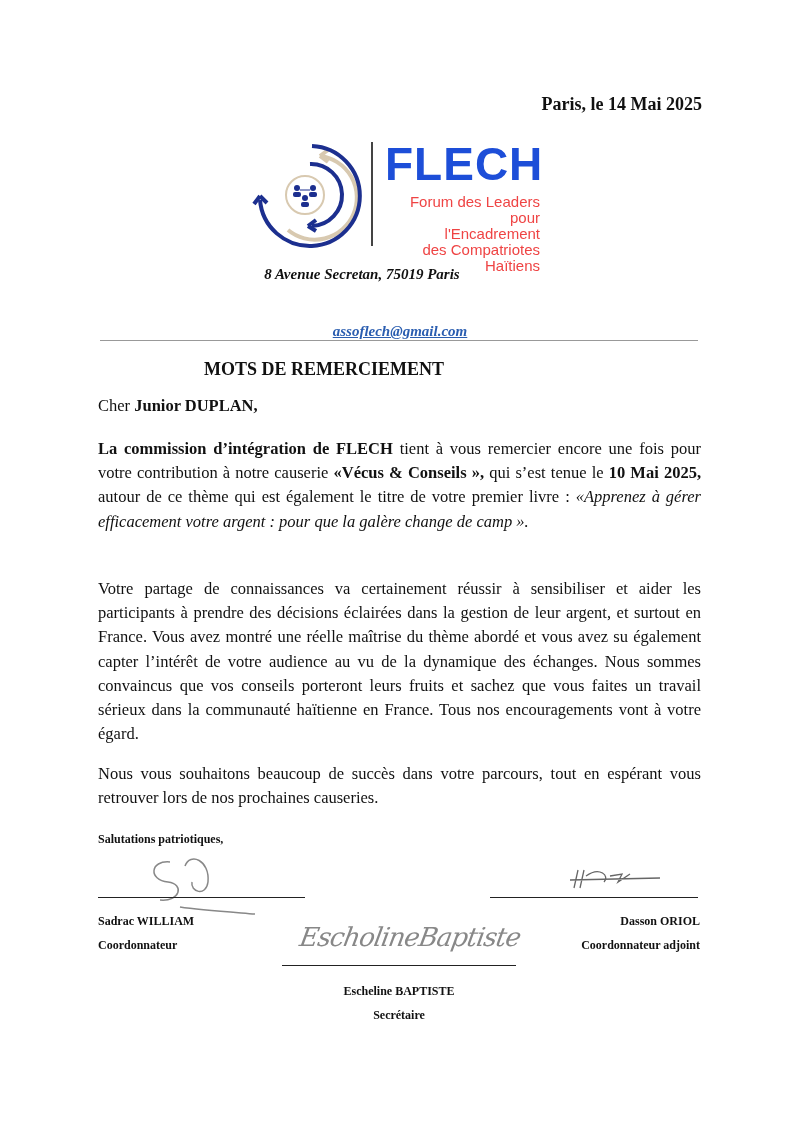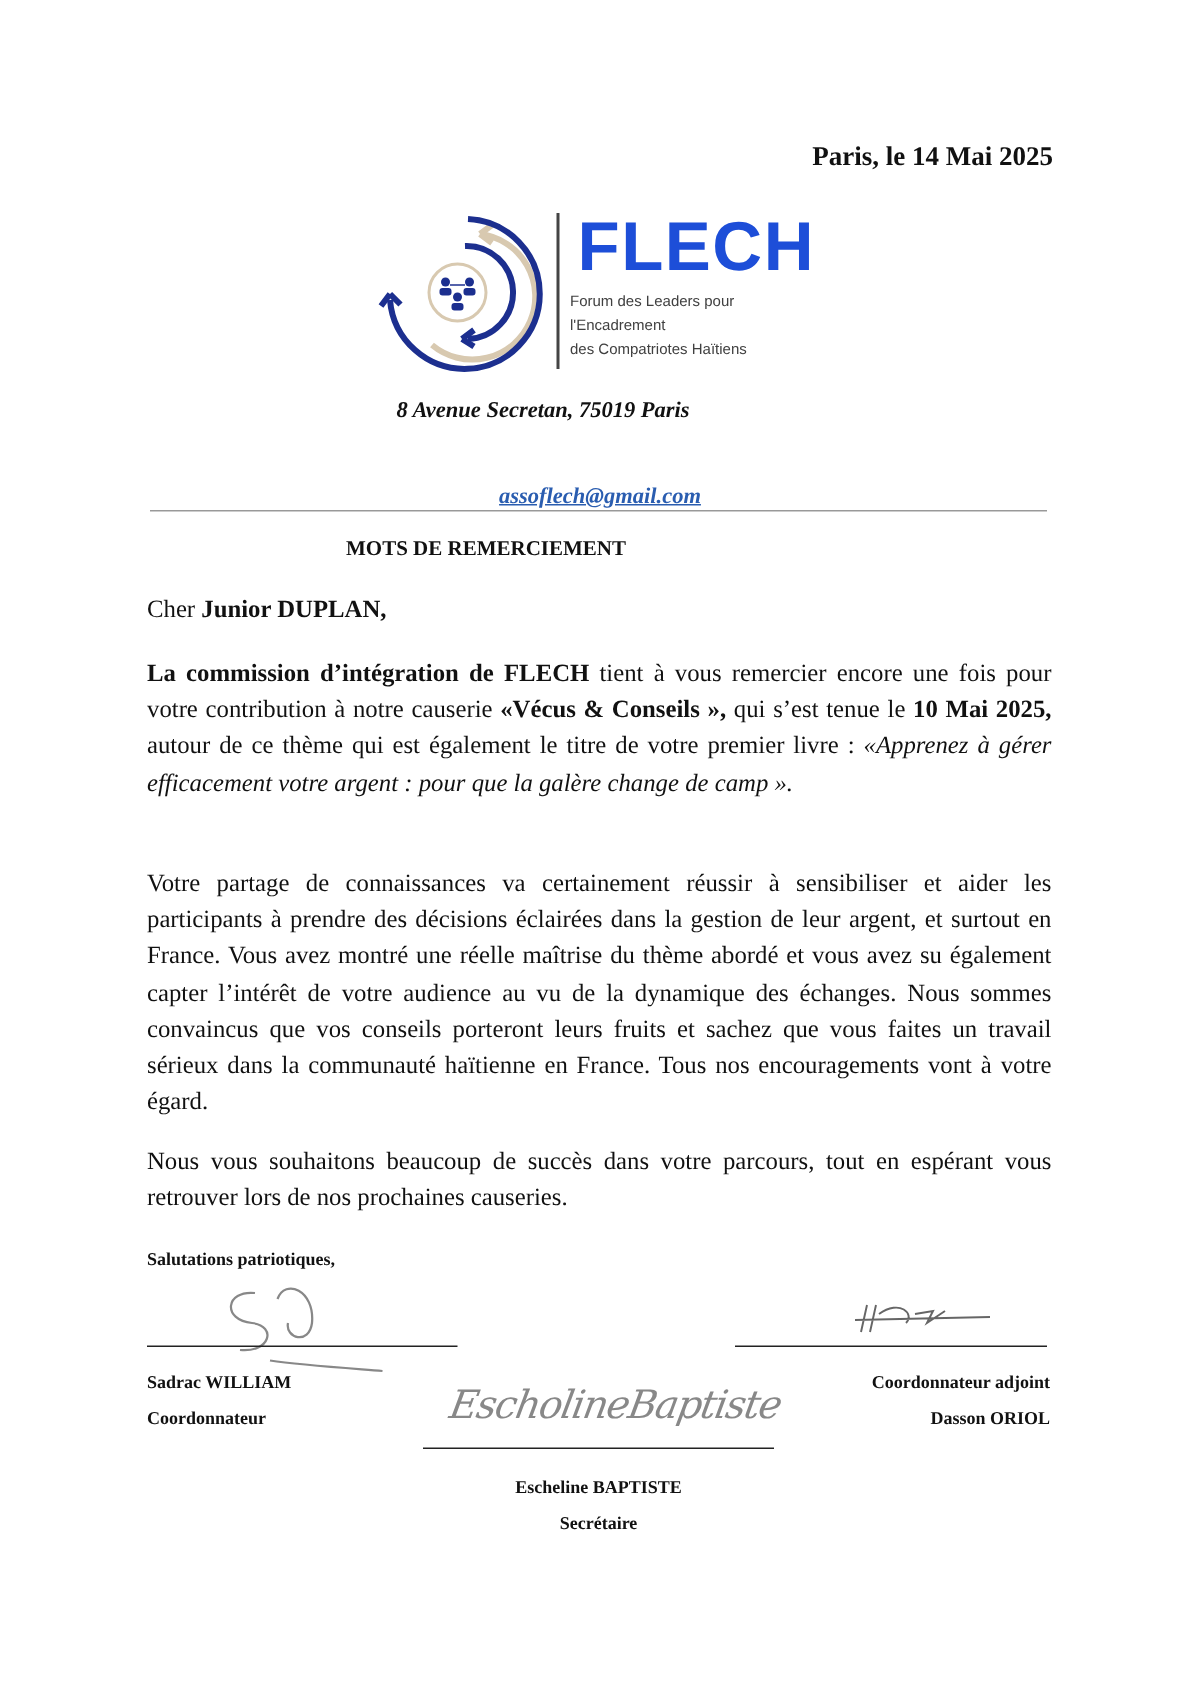--- a/index.html
+++ b/index.html
@@ -3,30 +3,30 @@
 <meta charset="utf-8">
 <style>
   html, body { margin: 0; padding: 0; background: #ffffff; }
   body { width: 800px; height: 1130px; position: relative; overflow: hidden;
          font-family: "Liberation Serif", serif; color: #111; }
   .date { position: absolute; right: 98px; top: 94px; font-size: 18px; font-weight: bold; }
   .logo { position: absolute; left: 250px; top: 138px; width: 300px; height: 110px; }
   .logo-divider { position: absolute; left: 121px; top: 4px; width: 2px; height: 104px; background: #444; }
   .logo-title { position: absolute; left: 135px; top: 2px; font-family: "Liberation Sans", sans-serif;
                 font-weight: bold; font-size: 46px; color: #1d4ed8; letter-spacing: 1px; line-height: 48px; }
-  .logo-sub { position: absolute; left: 130px; top: 56px; width: 160px; text-align: left;
-              font-family: "Liberation Sans", sans-serif; font-size: 10px; color: #404040; line-height: 16px; }
+  .logo-sub { position: absolute; left: 130px; top: 56px; width: 160px; text-align: right;
+              font-family: "Liberation Sans", sans-serif; font-size: 15px; color: #ef4444; line-height: 16px; }
   .address { position: absolute; left: 0; width: 724px; top: 266px; text-align: center;
              font-style: italic; font-weight: bold; font-size: 15px; }
   .email { position: absolute; left: 0; width: 800px; top: 299px; text-align: center;
            font-style: italic; font-weight: bold; font-size: 15px; margin-top: 24px; }
   .email a { color: #2a5db0; text-decoration: underline; }
   .rule { position: absolute; left: 100px; top: 340px; width: 598px; height: 1px; background: #999; }
   .heading { position: absolute; left: 0; width: 648px; top: 359px; text-align: center;
-             font-weight: bold; font-size: 14px; }
+             font-weight: bold; font-size: 18px; }
   .salutation { position: absolute; left: 98px; top: 396px; font-size: 16.5px; }
   .para { position: absolute; left: 98px; width: 603px; font-size: 16.5px; line-height: 24.2px; text-align: justify; }
   .p1 { top: 437px; }
   .p2 { top: 577px; }
   .p3 { top: 762px; }
   .closing { position: absolute; left: 98px; top: 832px; font-weight: bold; font-size: 12px; }
   .sig-line { position: absolute; height: 1px; background: #222; }
   .sig-name { position: absolute; font-weight: bold; font-size: 12px; line-height: 24px; }
   .sig-svg { position: absolute; }
 </style>
@@ -96,22 +96,22 @@
   <div class="sig-name" style="left:98px;top:909px;">
     <div>Sadrac WILLIAM</div>
     <div>Coordonnateur</div>
   </div>
 
   <svg class="sig-svg" style="left:560px;top:862px;" width="110" height="30" viewBox="0 0 110 30">
     <path d="M10 18 L100 16 M18 8 L14 26 M24 8 L20 26 M26 14 C40 4 50 14 44 20 M50 14 L62 12 L58 20 L70 12" fill="none" stroke="#666" stroke-width="1.3"></path>
   </svg>
   <div class="sig-line" style="left:490px;top:897px;width:208px;"></div>
   <div class="sig-name" style="right:100px;top:909px;text-align:right;">
+    <div>Dasson ORIOL</div>
     <div>Coordonnateur adjoint</div>
-    <div>Dasson ORIOL</div>
   </div>
 
   <div style="position:absolute;left:300px;top:922px;font-family:'DejaVu Serif',serif;font-style:italic;font-size:26px;color:#888;letter-spacing:-1px;transform:skewX(-10deg);">EscholineBaptiste</div>
   <div class="sig-line" style="left:282px;top:965px;width:234px;"></div>
   <div class="sig-name" style="left:282px;width:234px;top:979px;text-align:center;">
     <div>Escheline BAPTISTE</div>
     <div>Secrétaire</div>
   </div>
 </div>
 

